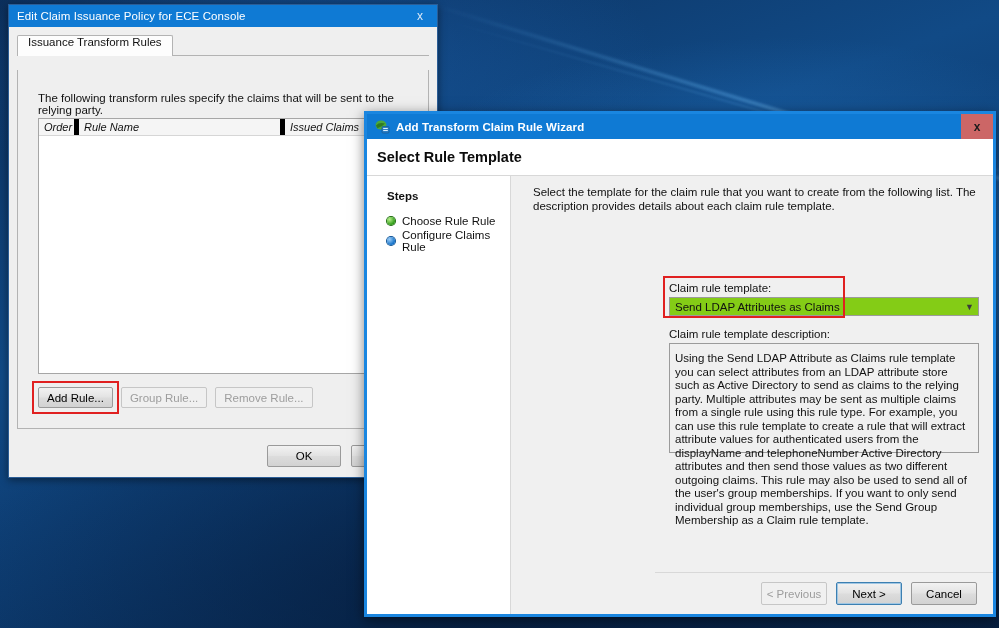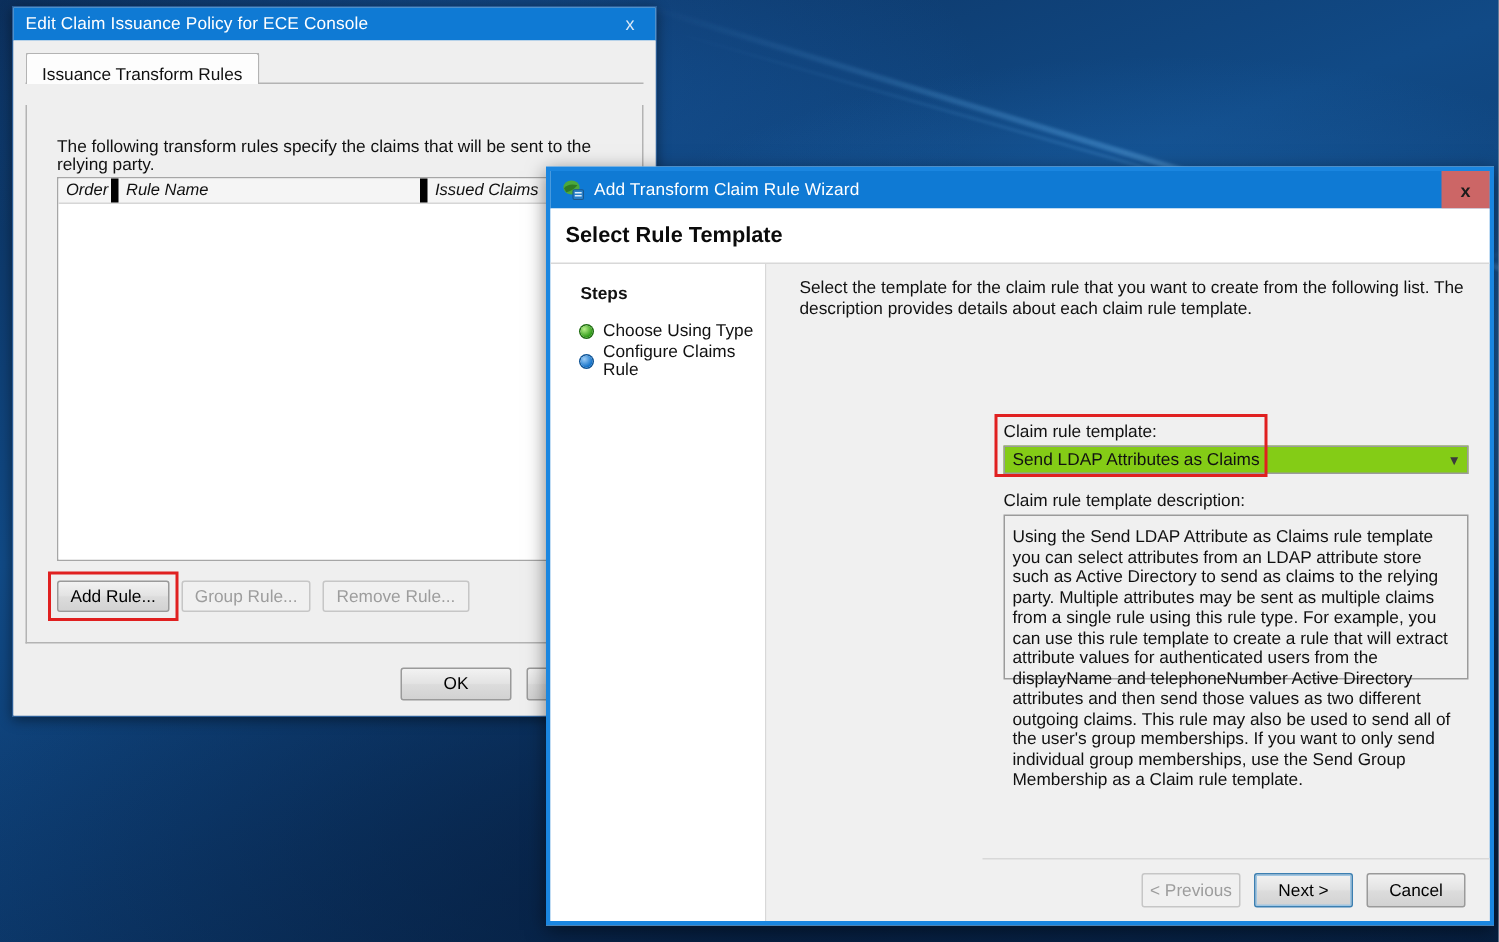--- a/index.html
+++ b/index.html
@@ -45,21 +45,21 @@
   #leftTitle .t { color:#ffffff; font-size:11.5px; padding-left:8px; letter-spacing:.1px; }
   #leftClose { position:absolute; right:0; top:0; width:34px; height:22px;
                display:flex; align-items:center; justify-content:center;
                color:#dce9f7; font-size:12px; }
   #leftBody { position:absolute; left:0; top:22px; right:0; bottom:0;
               background:#efefef; padding:6px; }
   
   #tabstrip { position:relative; height:21px; margin:2px 2px 0 2px; }
   #tabstrip:after { content:""; position:absolute; left:0; right:0; bottom:0; height:1px; background:#b3b3b3; }
   .tab { position:absolute; bottom:0; height:21px; padding:0 10px;
-         font-size:11.5px; color:#111; display:flex; align-items:flex-end;
+         font-size:11.5px; color:#111; display:flex; align-items:flex-start;
          background:#fdfdfd; border:1px solid #b3b3b3; border-bottom:none;
          border-radius:2px 2px 0 0; z-index:2; }
   #tabpanel { position:absolute; left:8px; top:43px; right:8px; bottom:48px;
               background:#efefef; border:1px solid #b3b3b3; border-top:none; }
   #tabInstr { position:absolute; left:20px; top:22px; font-size:11.5px; color:#111; }
   #rulesList { position:absolute; left:20px; top:48px; right:18px; bottom:54px;
                background:#ffffff; border:1px solid #a6a6a6; }
   #rulesHdr { display:flex; height:17px; background:#f5f5f5; border-bottom:1px solid #d6d6d6; }
   #rulesHdr .ch { font-size:11px; color:#111; display:flex; align-items:center;
                   padding-left:5px; border-right:5px solid #000000;font-style:italic; }
@@ -74,21 +74,21 @@
                border:2px solid #e02020; pointer-events:none; }
   #leftFooter { position:absolute; right:12px; bottom:10px; display:flex; gap:10px; }
   #leftFooter .btn { width:74px; height:22px; }
 
   
   #wiz { position:absolute; left:364px; top:111px; width:632px; height:506px;
          background:#f0f0f0; border:3px solid #1a86e0;
          box-shadow:0 3px 12px rgba(0,0,0,.5); }
   #wizTitle { height:25px; background:#0f7ad4; display:flex; align-items:center; position:relative; }
   #wizIcon { width:15px; height:14px; margin-left:8px; position:relative; }
-  #wizTitle .t { color:#fff; font-size:11.5px; padding-left:6px; font-weight:400; letter-spacing:.1px;}
+  #wizTitle .t { color:#fff; font-size:11.5px; padding-left:6px; font-weight:700; letter-spacing:.1px;}
   #wizClose { position:absolute; right:0; top:0; width:32px; height:25px;
               background:#c66; display:flex; align-items:center; justify-content:center;
               color:#1c1c1c; font-size:12px; font-weight:700; }
   #wizHead { position:absolute; left:0; right:0; top:25px; height:37px;
              background:#ffffff; border-bottom:1px solid #d8d8d8;
              display:flex; align-items:center; }
   #wizHead .h { font-size:14.5px; font-weight:700; color:#0b0b0b; padding-left:10px; }
   #wizMain { position:absolute; left:0; right:0; top:62px; bottom:0; display:flex; }
   #steps { width:144px; background:#ffffff; border-right:1px solid #d8d8d8; padding:14px 0 0 20px; }
   #steps .lbl { font-size:11.5px; font-weight:700; color:#111; margin-bottom:9px; }
@@ -191,21 +191,21 @@
   <div id="wizHead">
     <span class="h">Select Rule Template</span>
   </div>
 
   <div id="wizMain">
 
     <div id="steps">
       <div class="lbl">Steps</div>
       <div class="step">
         <span class="dot green"></span>
-        <span>Choose Using Type</span>
+        <span>Choose Rule Rule</span>
       </div>
       <div class="step">
         <span class="dot blue"></span>
         <span>Configure Claims Rule</span>
       </div>
     </div>
 
     <div id="pane">
 
       <div id="paneInstr">Select the template for the claim rule that you want to create from the following list. The description provides details about each claim rule template.</div>

